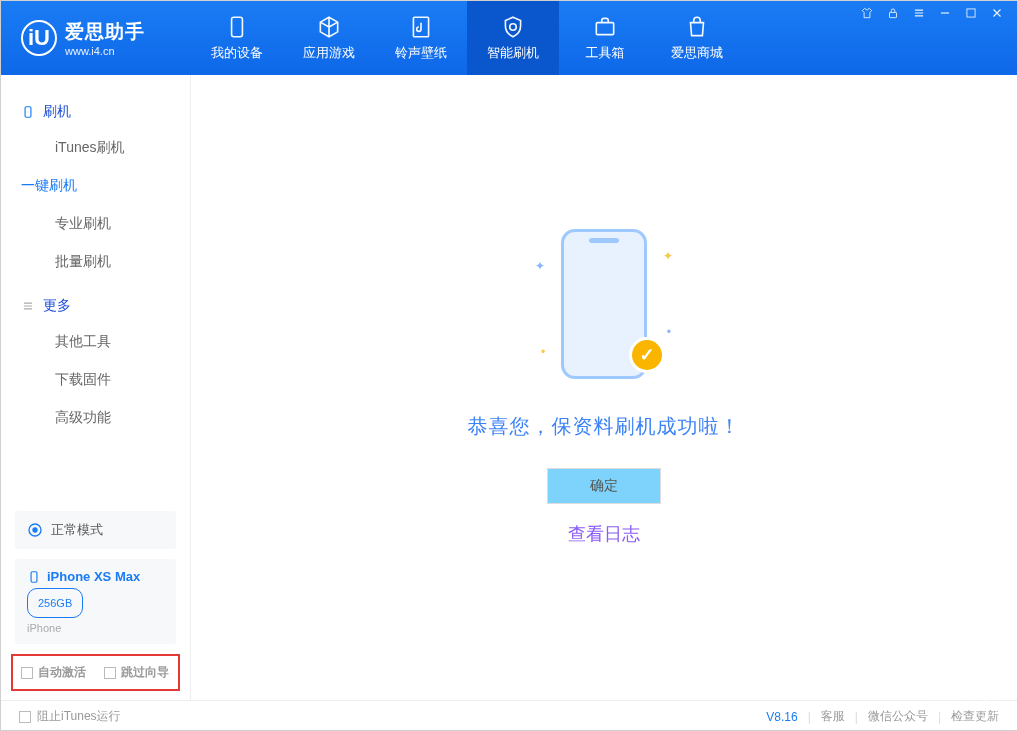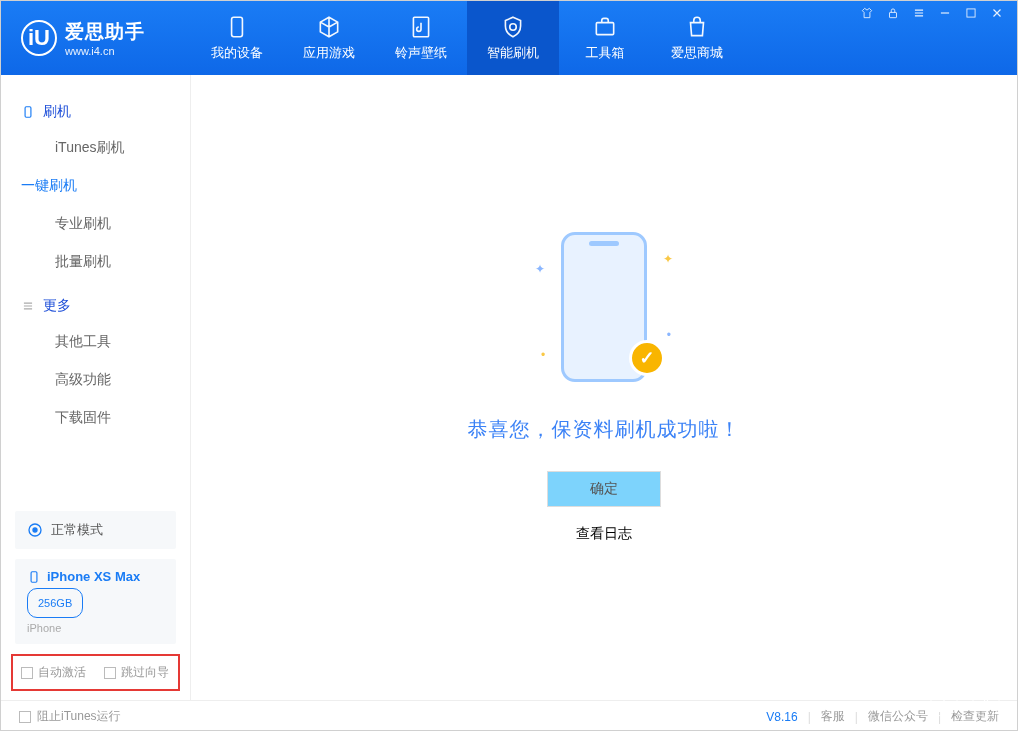--- a/index.html
+++ b/index.html
@@ -39,34 +39,34 @@
 .side-item.active { color: #1a7cf5; padding-left: 20px; }
 
 .side-bottom { position: absolute; bottom: 7px; left: 0; right: 0; }
 .mode-box { background:#f6f8fa; margin: 0 14px 10px 14px; padding:10px 12px; border-radius:2px; display:flex; align-items:center; gap:8px; color:#555; font-size:13px;}
 .device-box { background:#f6f8fa; margin: 0 14px 10px 14px; padding:10px 12px; border-radius:2px; font-size:13px;}
 .device-name { color:#1a7cf5; font-weight:600; display:flex; align-items:center; gap:6px;}
 .cap-badge { display:inline-block; border:1px solid #1a7cf5; color:#1a7cf5; border-radius:10px; padding:8px 10px; font-size:11px; margin-top:4px;}
 .dev-type { color:#aaa; font-size:11px; margin-top:4px;}
 
 .check-row { border:2px solid #e53935; margin: 6px 10px 2px 10px; padding:8px 8px; display:flex; gap:18px; font-size:12px; color:#999;}
-.chk { display:flex; align-items:center; gap:5px; cursor:pointer;}
+.chk { display:flex; align-items:center; gap:5px; cursor:pointer;font-weight:bold;}
 .chk-box { width:12px; height:12px; border:1px solid #bbb;}
 
 .main { flex:1; display:flex; flex-direction:column; align-items:center; justify-content:center; position:relative;}
 .success-illus { width:110px; height:160px; position:relative; margin-bottom: 24px;}
 .phone { width:86px; height:150px; border:3px solid #9ec9ff; border-radius:14px; background:#e8f2ff; position:relative; left:12px;}
 .phone::before { content:""; position:absolute; top:6px; left:50%; transform:translateX(-50%); width:30px; height:5px; background:#9ec9ff; border-radius:3px;}
 .check-badge { position:absolute; right:-6px; bottom:16px; width:36px; height:36px; background:#f9b500; border-radius:50%; display:flex; align-items:center; justify-content:center; color:#fff; font-size:18px; font-weight:bold; border:3px solid #fff;}
 .sparkle { position:absolute; font-size:12px; color:#8ab6ff;}
 .sp1{left:-14px;top:30px;} .sp2{right:-14px;top:20px;color:#f9c846;} .sp3{left:-8px;bottom:30px;color:#f9c846;} .sp4{right:-12px;bottom:50px;}
 
 .success-text { font-size:20px; color:#3b82f6; letter-spacing:1px; margin-bottom: 28px;}
 .ok-btn { border:1px solid #ddd; background:#7dd3fc; padding:8px 42px; font-size:14px; color:#555; cursor:pointer; margin-bottom:18px;}
-.log-link { color:#000000; font-size:14px; cursor:pointer;}
+.log-link { color:#8b5cf6; font-size:18px; cursor:pointer;}
 
 .footer { height: 32px; border-top:1px solid #eee; display:flex; align-items:center; padding:0 18px; font-size:12px; color:#999;}
 .footer .left { display:flex; align-items:center; gap:6px; cursor:pointer;}
 .footer .right { margin-left:auto; display:flex; align-items:center; gap:10px;}
 .footer .ver{color:#1a7cf5;}
 .footer .sep{color:#ddd;}
 .footer .flink{cursor:pointer;}
 
 svg { display:block; }
 </style>
@@ -185,22 +185,22 @@
       <div class="side-item">批量刷机</div>
     </div>
     <div class="side-group">
       <div class="side-group-title">
         <svg width="14" height="14" viewBox="0 0 24 24" stroke="#aaa" stroke-width="2">
             <path d="M5 7h14M5 12h14M5 17h14"></path>
           </svg>
         <span>更多</span>
       </div>
       <div class="side-item">其他工具</div>
+      <div class="side-item">下载固件</div>
       <div class="side-item">高级功能</div>
-      <div class="side-item">下载固件</div>
     </div>
 
     <div class="side-bottom">
       <div class="mode-box">
         <svg width="16" height="16" viewBox="0 0 24 24" fill="none" stroke="#1a7cf5" stroke-width="2">
             <circle cx="12" cy="12" r="9"></circle>
             <circle cx="12" cy="12" r="3" fill="#1a7cf5"></circle>
           </svg>
         <span>正常模式</span>
       </div>

